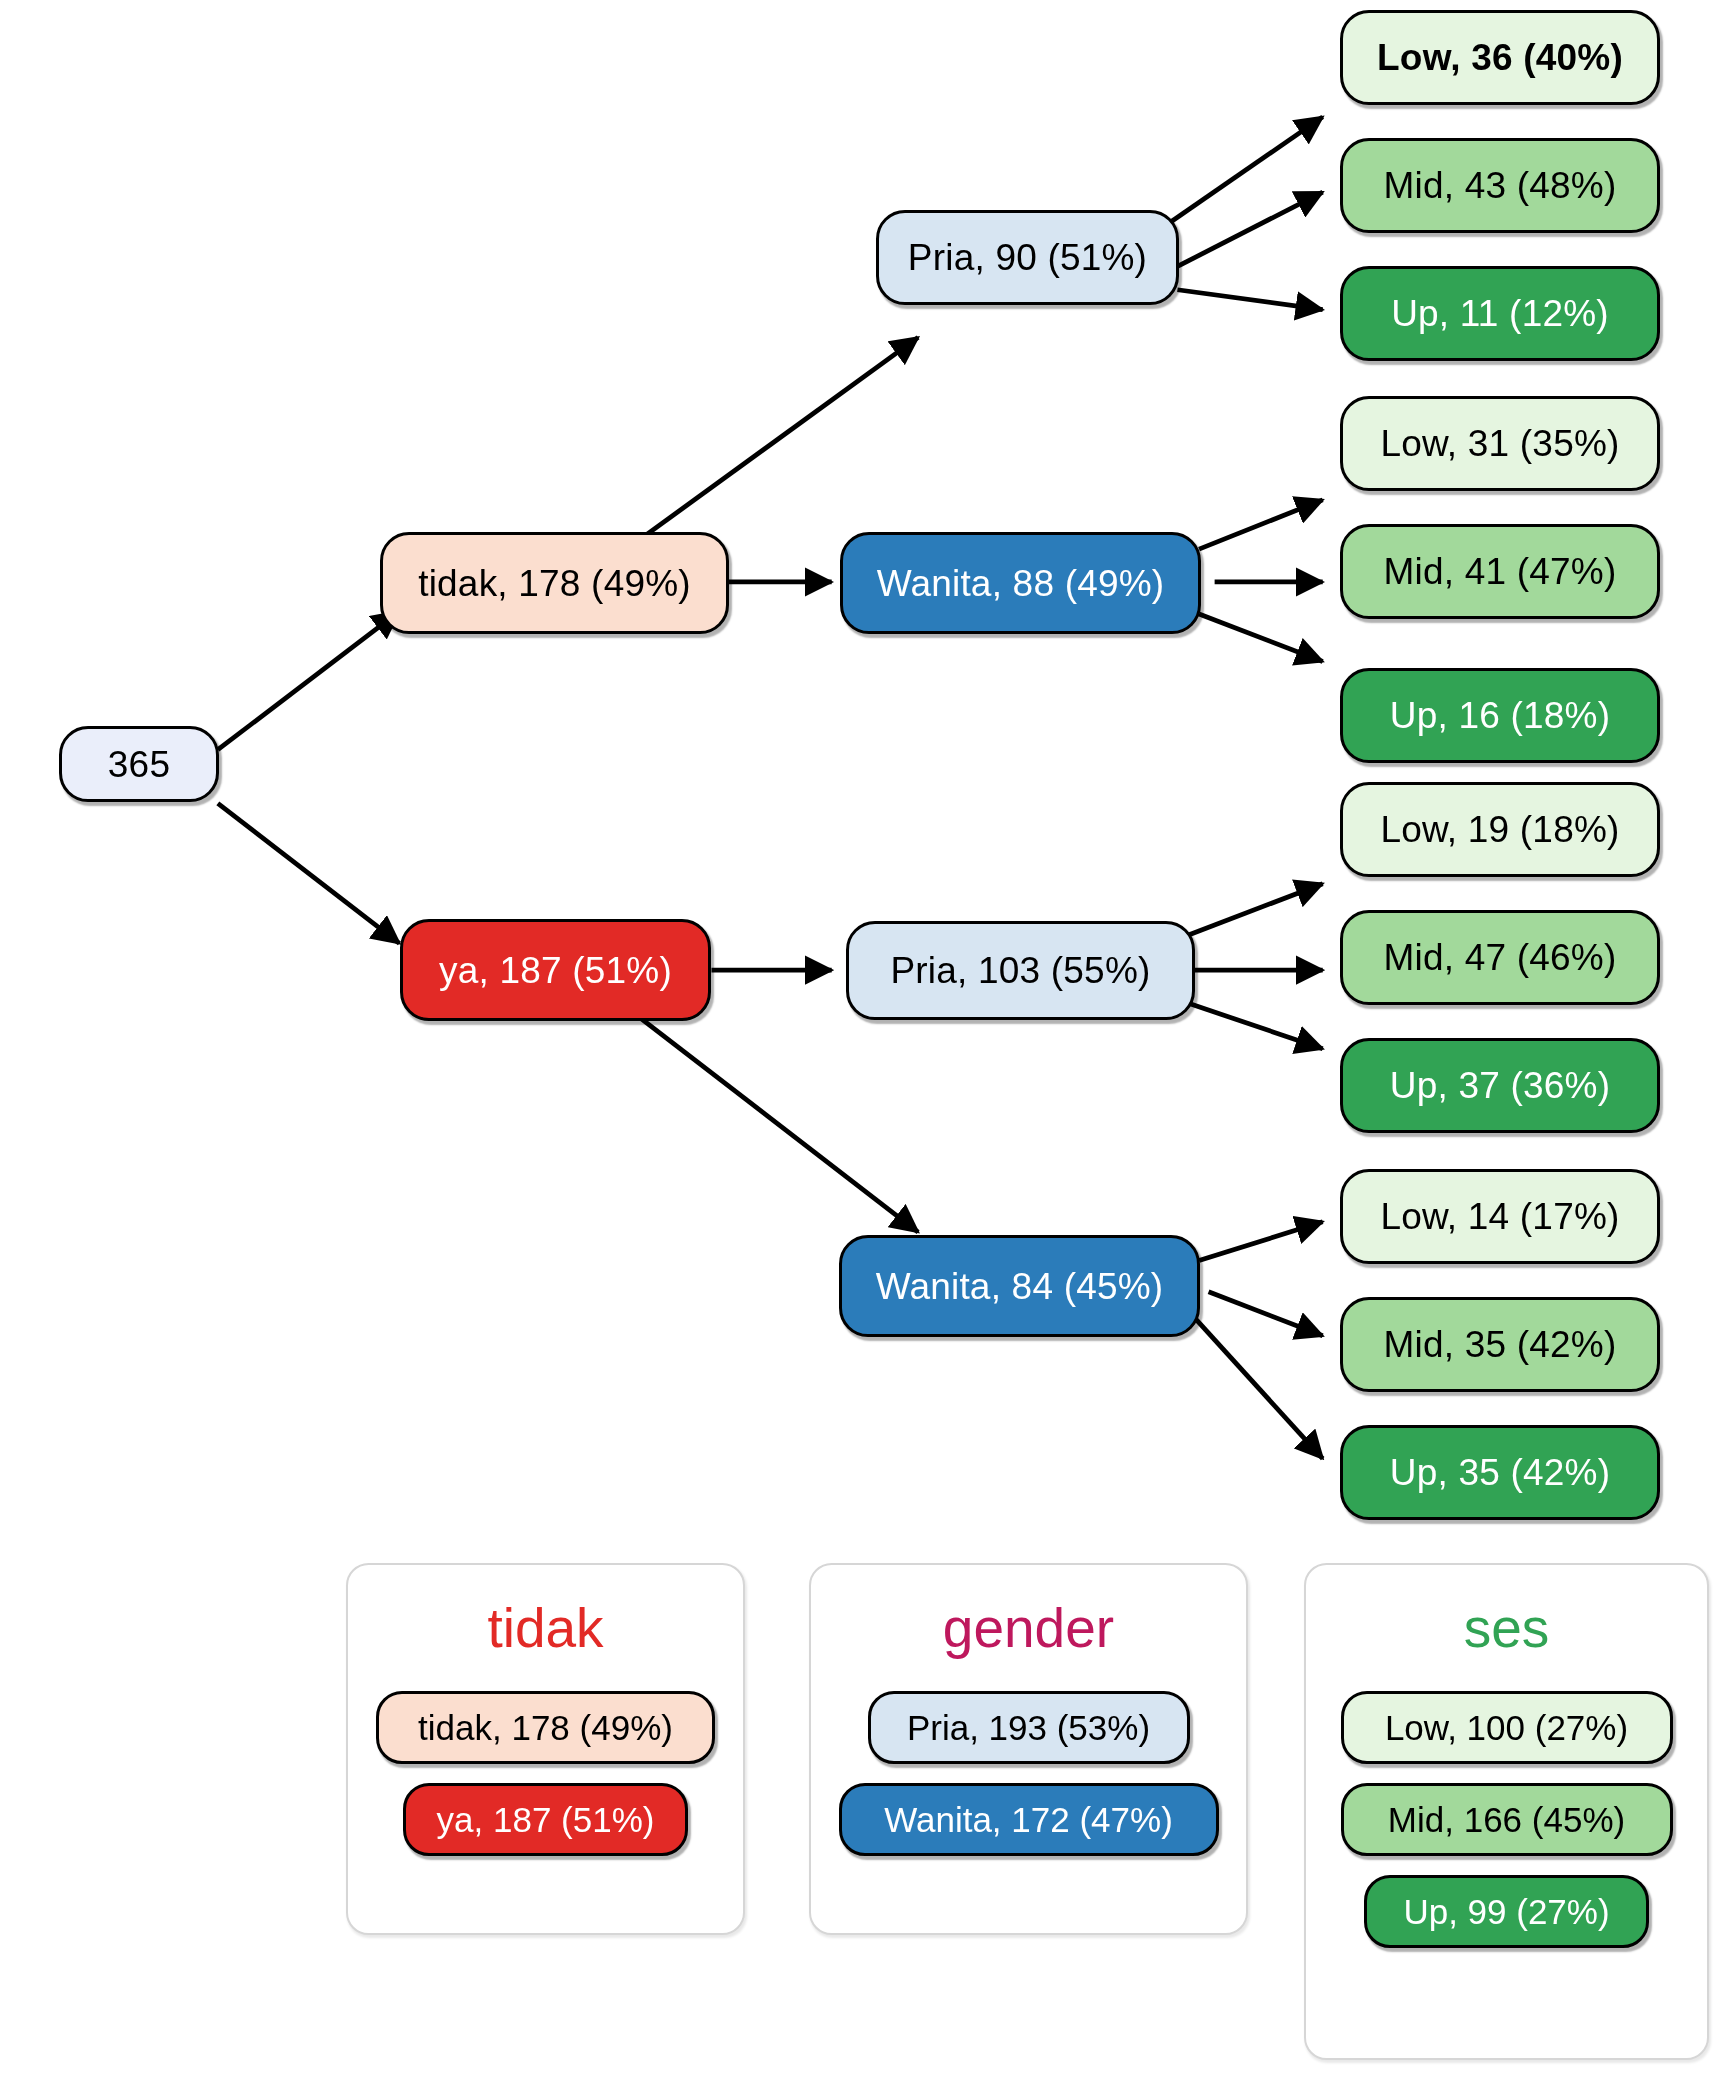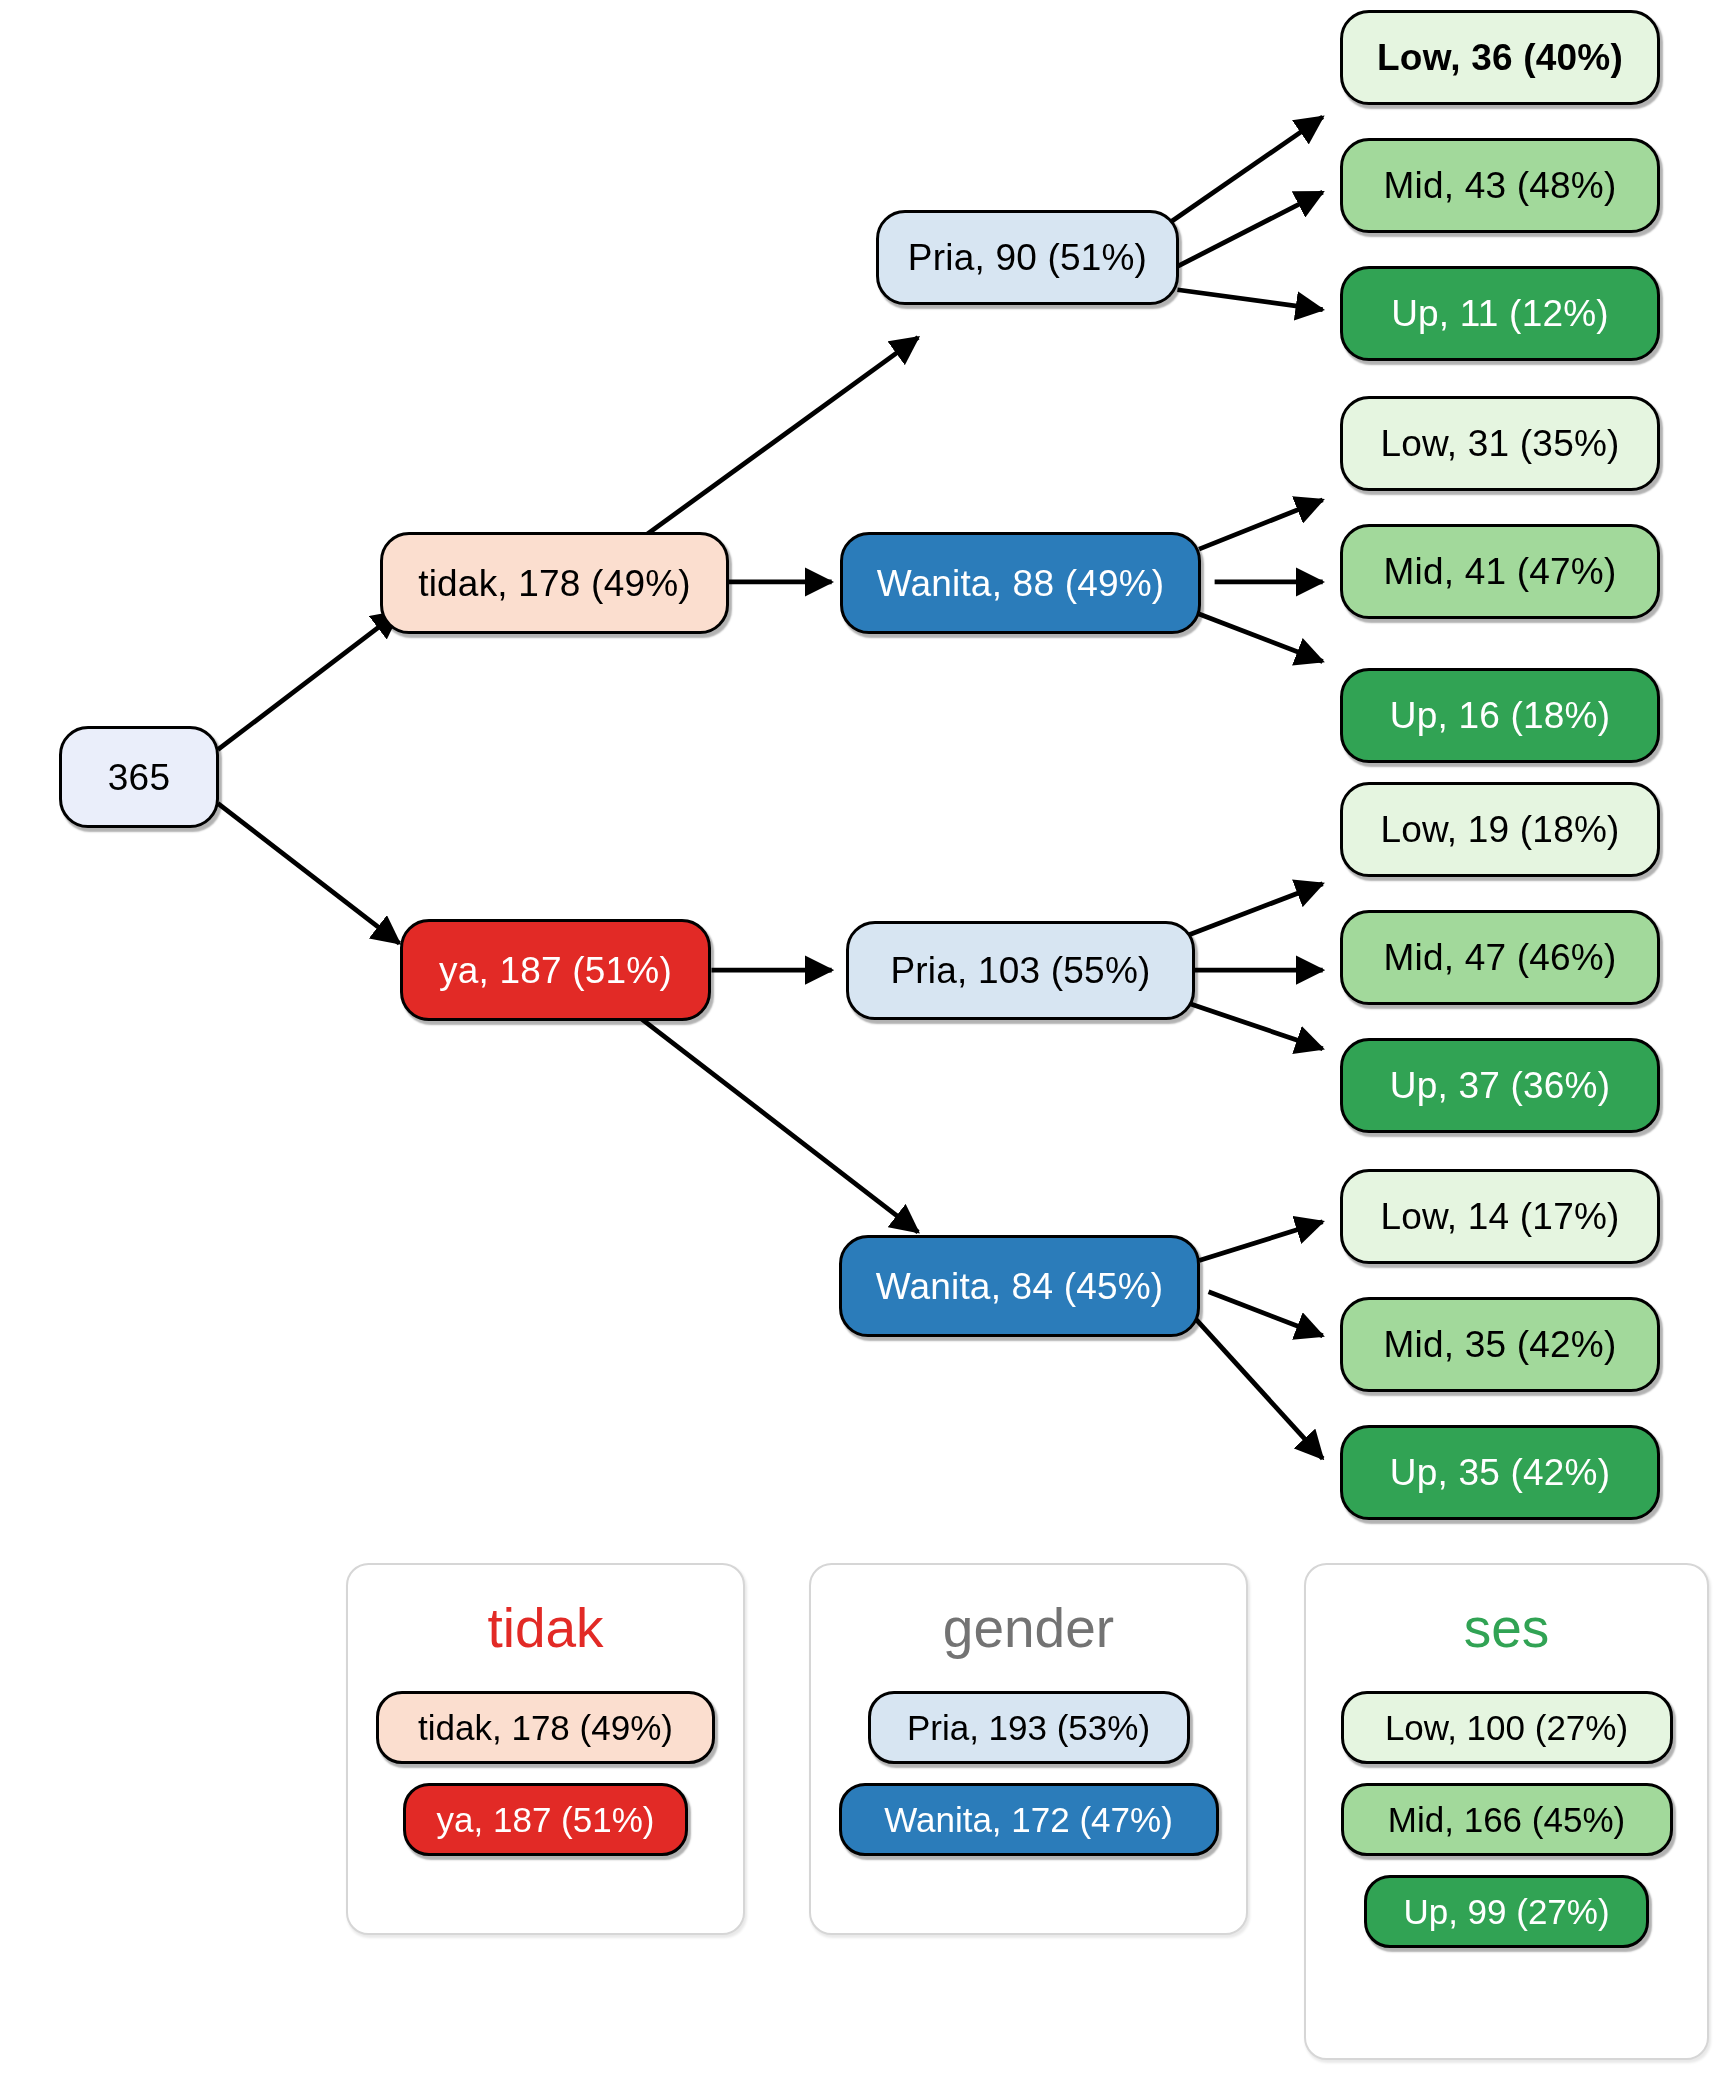--- a/index.html
+++ b/index.html
@@ -64,21 +64,21 @@
     z-index: 4;
   }
   .legend-title {
     font-size: 55px;
     line-height: 1;
     margin-top: 36px;
     margin-bottom: 35px;
     white-space: nowrap;
   }
   .legend-title.c-aware  { color: #e22a26; }
-  .legend-title.c-gender { color: #737373; }
+  .legend-title.c-gender { color: #be185d; }
   .legend-title.c-ses    { color: #31a354; }
 
   .legend-chip {
     box-sizing: border-box;
     border: 3.5px solid #000000;
     border-radius: 26px;
     display: flex;
     align-items: center;
     justify-content: center;
     font-size: 35px;
@@ -130,21 +130,21 @@
       <path d="M 1368 1084 L 1530 1022"></path>
       <path d="M 1382 1122 L 1530 1122"></path>
       <path d="M 1368 1158 L 1530 1213"></path>
 
       <path d="M 1387 1458 L 1530 1413"></path>
       <path d="M 1398 1494 L 1530 1545"></path>
       <path d="M 1378 1520 L 1530 1687"></path>
     </g>
   </svg>
 
-  <div class="node root" style="left:59px; top:726px; width:160px; height:102px;">365</div>
+  <div class="node root" style="left:59px; top:726px; width:160px; height:76px;">365</div>
 
   <div class="node aware-no" style="left:380px; top:532px; width:349px; height:102px;">tidak, 178 (49%)</div>
   <div class="node aware-yes" style="left:400px; top:919px; width:311px; height:102px;">ya, 187 (51%)</div>
 
   <div class="node g-pria" style="left:876px; top:210px; width:303px; height:95px;">Pria, 90 (51%)</div>
   <div class="node g-wanita" style="left:840px; top:532px; width:361px; height:102px;">Wanita, 88 (49%)</div>
   <div class="node g-pria" style="left:846px; top:921px; width:349px; height:99px;">Pria, 103 (55%)</div>
   <div class="node g-wanita" style="left:839px; top:1235px; width:361px; height:102px;">Wanita, 84 (45%)</div>
 
   <div class="node s-low" style="left:1340px; top:10.4px; width:320px; height:95px;font-weight:bold;">Low, 36 (40%)</div>

